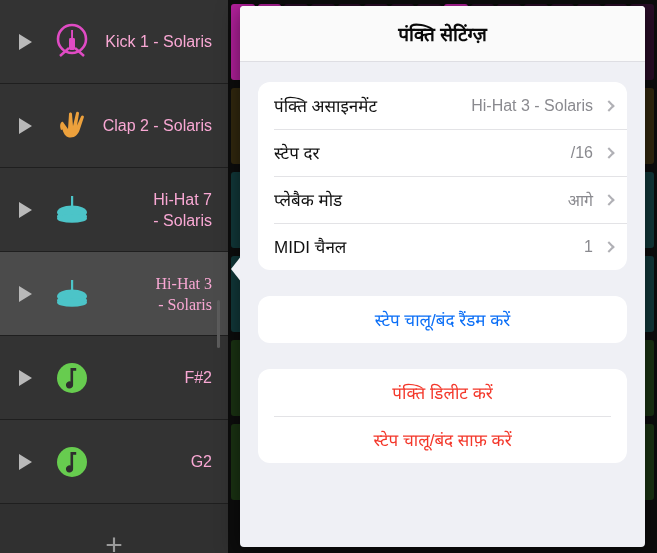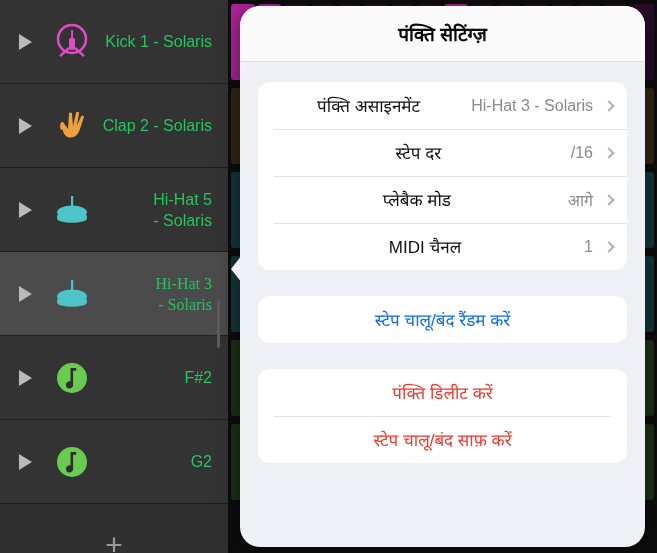--- a/index.html
+++ b/index.html
@@ -47,42 +47,42 @@
     border-left: 13px solid #b9b9b9;
     border-top: 8px solid transparent;
     border-bottom: 8px solid transparent;
   }
   .track-icon {
     width: 60px; flex: 0 0 60px;
     display: flex; align-items: center; justify-content: center;
   }
   .track-label {
     flex: 1 1 auto; text-align: right;
-    color: #22c55e; font-size: 16px; line-height: 21px;
+    color: #f9a8d4; font-size: 16px; line-height: 21px;
     white-space: pre-line; padding-right: 4px;
   }
   .add-row {
     height: 82px; display: flex; align-items: center; justify-content: center;
     background: #303030;
   }
   .plus-icon { color: #9a9a9a; font-size: 30px; font-weight: 300; line-height: 1; }
   .scrollbar {
     position: absolute; right: 8px; top: 300px; width: 3px; height: 48px;
     background: #5c5c5c; border-radius: 2px;
   }
 
   
   .popup {
     position: absolute; left: 240px; top: 6px;
     width: 405px; height: 541px;
     background: #eff0f5;
-    border-radius: 20px;
+    border-radius: 4px;
     box-shadow: 0 4px 22px rgba(0,0,0,.55);
     overflow: hidden;
-    display: flex; flex-direction: column; text-align: center;
+    display: flex; flex-direction: column;
   }
   .popup-caret {
     position: absolute; left: 231px; top: 255px;
     width: 0; height: 0;
     border-right: 11px solid #eff0f5;
     border-top: 14px solid transparent;
     border-bottom: 14px solid transparent;
     z-index: 5;
   }
   .popup-header {
@@ -96,21 +96,21 @@
   }
   .popup-body { flex: 1 1 auto; padding: 20px 18px; }
 
   .card {
     background: #ffffff; border-radius: 12px; overflow: hidden;
   }
   .card + .card { margin-top: 26px; }
 
   .setting-row {
     height: 47px; display: flex; align-items: center;
-    padding: 0 14px 0 8px;
+    padding: 0 14px 0 16px;
     position: relative;
   }
   .setting-row + .setting-row::before {
     content: ""; position: absolute; left: 16px; right: 0; top: 0;
     height: 1px; background: #e3e3e6;
   }
   .setting-name { flex: 1 1 auto; color: #111111; font-size: 17px; }
   .setting-value { color: #8a8a8f; font-size: 16px; margin-right: 12px; }
   .chev {
     width: 8px; height: 8px;
@@ -278,21 +278,21 @@
             <div class="play-tri"></div>
           </div>
           <div class="track-icon">
             <svg width="46" height="46" viewBox="0 0 46 46">
               <rect x="22" y="9" width="2.2" height="12" fill="#4cc4c8"></rect>
               <ellipse cx="23" cy="29.5" rx="15" ry="5" fill="#4cc4c8"></ellipse>
               <path d="M8 25.5c0-4 6.7-7 15-7s15 3 15 7c0 3-6.7 5.6-15 5.6S8 28.5 8 25.5z" fill="#4cc4c8"></path>
               <ellipse cx="23" cy="31.5" rx="15" ry="4.3" fill="#4cc4c8"></ellipse>
             </svg>
           </div>
-          <div class="track-label">Hi-Hat 5
+          <div class="track-label">Hi-Hat 7
 - Solaris</div>
         </div>
         <div class="track-row selected">
           <div class="play-btn">
             <div class="play-tri"></div>
           </div>
           <div class="track-icon">
             <svg width="46" height="46" viewBox="0 0 46 46">
               <rect x="22" y="9" width="2.2" height="12" fill="#4cc4c8"></rect>
               <ellipse cx="23" cy="29.5" rx="15" ry="5" fill="#4cc4c8"></ellipse>

